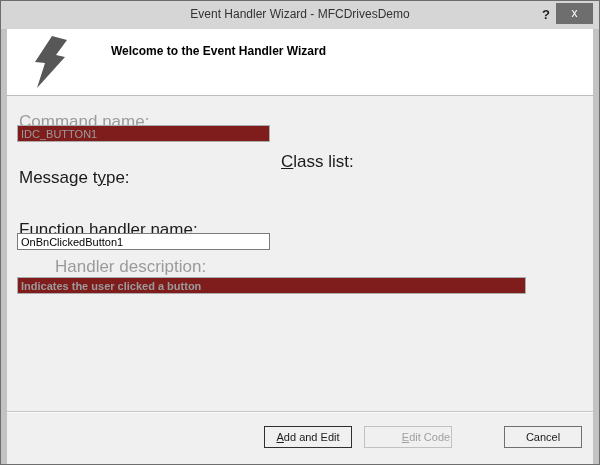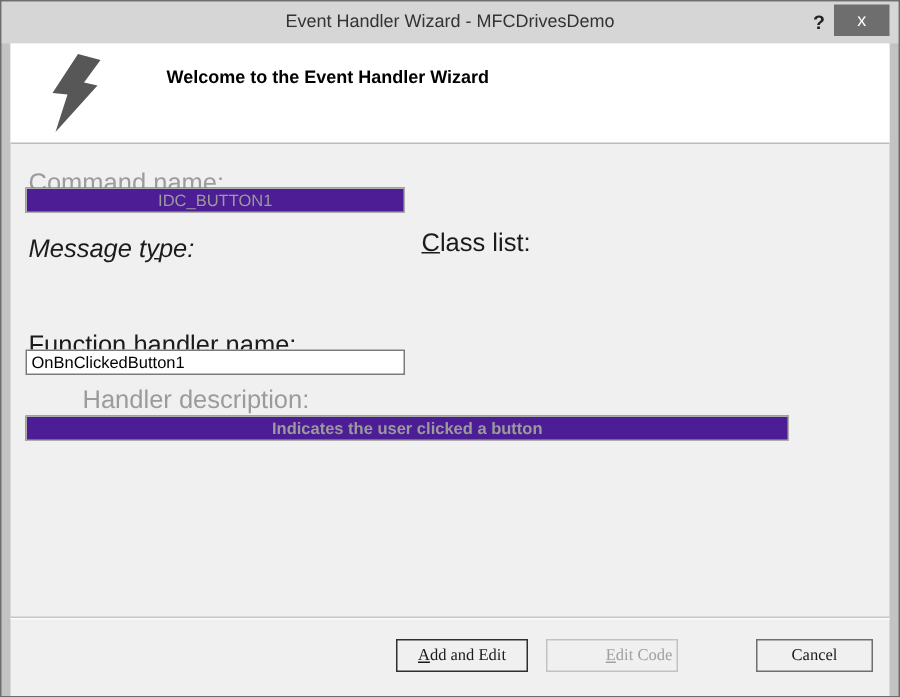--- a/index.html
+++ b/index.html
@@ -53,21 +53,21 @@
   .label { position: absolute; font-size: 17px; color: #1b1b1b; white-space: nowrap; }
   .label.disabled { color: #9b9b9b; }
   .mn { text-decoration: underline; }
 
   .textbox {
     position: absolute; height: 17px;
     font-size: 11px; line-height: 15px; padding: 1px 3px;
     white-space: nowrap; overflow: hidden;
   }
   .textbox.disabled {
-    background: #4c1d95; border: 1px solid #acacac; color: #9b9b9b; text-align: center;
+    background: #7f1d1d; border: 1px solid #acacac; color: #9b9b9b;
   }
   .textbox.enabled {
     background: #ffffff; border: 1px solid #7b7b7b; color: #000000;
   }
 
   .listbox {
     position: absolute; background: #ffffff; border: 1px solid #828282;
     font-size: 11px; color: #000000; overflow: hidden;
   }
   .listbox .item { height: 13px; line-height: 13px; padding: 0 2px; white-space: nowrap; }
@@ -80,21 +80,21 @@
   .scroll-arrow { position: absolute; left: 2px; width: 12px; height: 12px; }
 
   .separator {
     position: absolute; left: 0; top: 382px; width: 586px; height: 2px;
     border-top: 1px solid #c6c6c6; border-bottom: 1px solid #fbfbfb;
   }
 
   .btn {
     position: absolute; top: 397px; height: 22px;
     background: #f0f0f0; border: 1px solid #6f6f6f;
-    font-family: Liberation Serif, serif;
+    font-family: Liberation Sans, sans-serif;
     font-size: 11px; color: #1b1b1b; text-align: center; line-height: 20px;
     cursor: default;
   }
   .btn.default { border: 1px solid #2f2f2f; box-shadow: inset 0 0 0 1px #f0f0f0; }
   .btn.disabled { border: 1px solid #c2c2c2; color: #a0a0a0; }
 </style>
 </head>
 <body>
 
 <div class="window">
@@ -112,21 +112,21 @@
     <div class="header">
       <svg class="bolt" width="40" height="52" viewBox="0 0 40 52">
         <polygon points="21,0 36,4 25,19 34,21 6,52 14,27 4,26" fill="#575757"></polygon>
       </svg>
       <div class="welcome">Welcome to the Event Handler Wizard</div>
     </div>
 
     <div class="label disabled" style="left:12px; top:83px;">Command name:</div>
     <div class="textbox disabled" style="left:10px; top:96px; width:253px;">IDC_BUTTON1</div>
 
-    <div class="label" style="left:12px; top:127px;font-style:italic;"><span>Message t</span><span class="mn">y</span><span>pe:</span></div>
+    <div class="label" style="left:12px; top:139px;"><span>Message t</span><span class="mn">y</span><span>pe:</span></div>
 
     <div class="label" style="left:274px; top:123px;"><span></span><span class="mn">C</span><span>lass list:</span></div>
 
     <div class="label" style="left:12px; top:191px;"><span>Function handler </span><span class="mn">n</span><span>ame:</span></div>
     <div class="textbox enabled" style="left:10px; top:204px; width:253px;">OnBnClickedButton1</div>
 
     <div class="label disabled" style="left:12px; top:228px;margin-left:36px;">Handler description:</div>
     <div class="textbox disabled" style="left:10px; top:248px; width:509px;font-weight:bold;">Indicates the user clicked a button</div>
 
     <div class="separator"></div>

